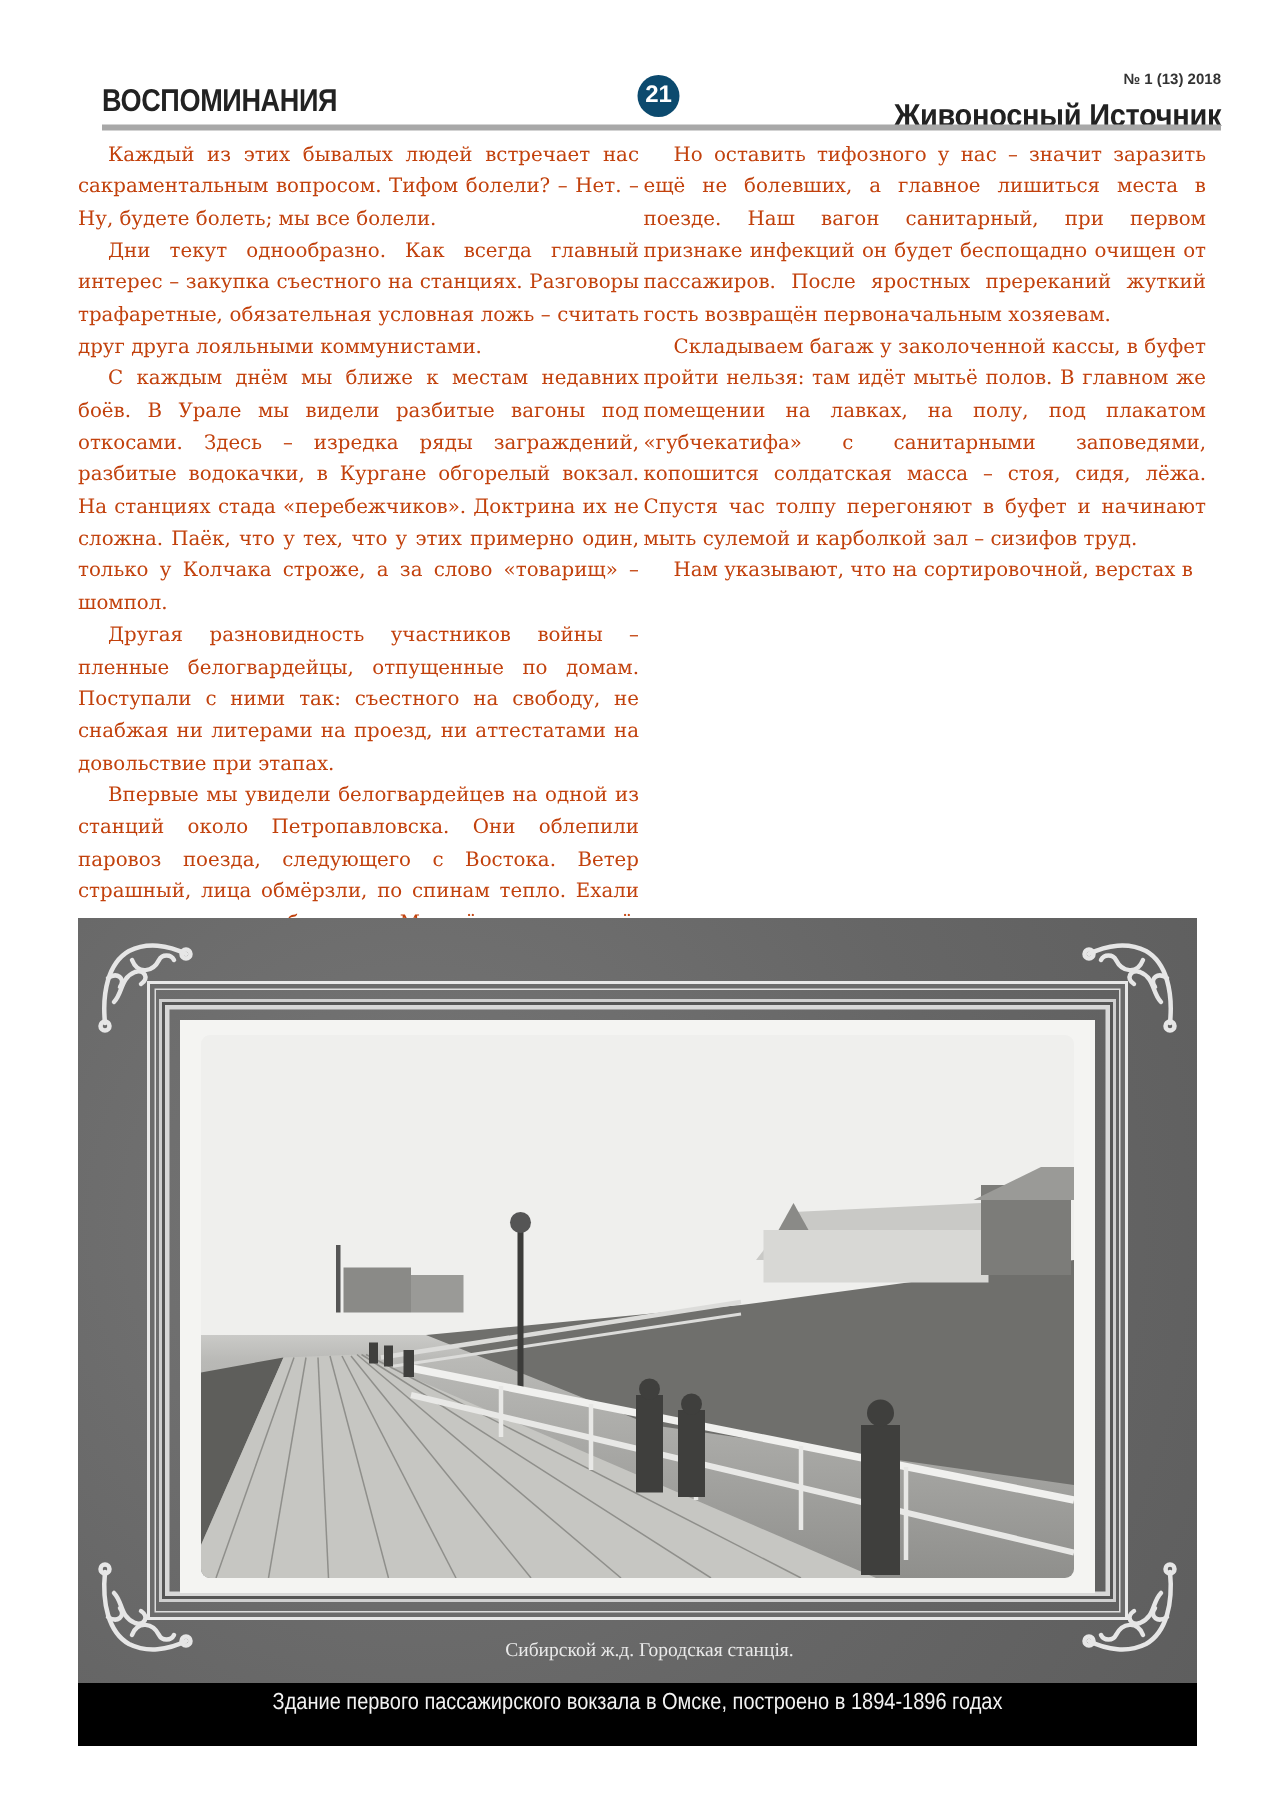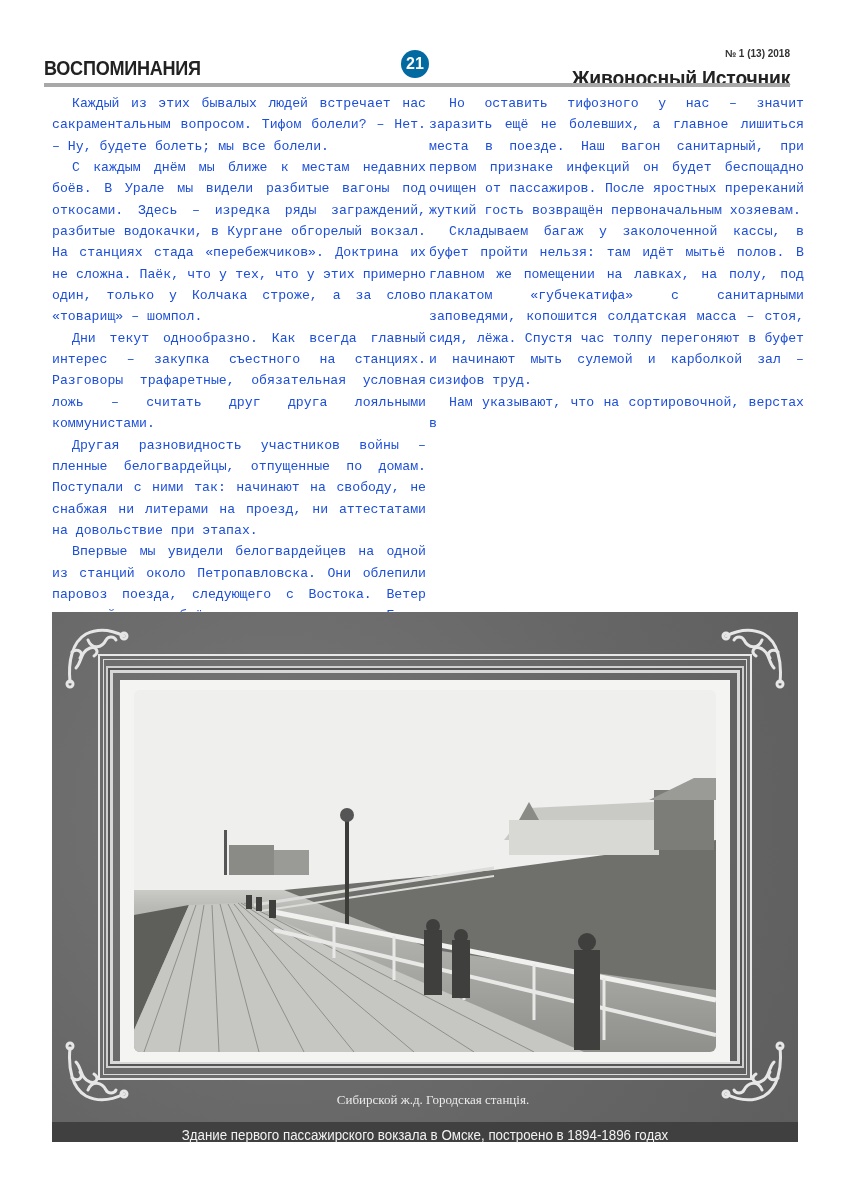--- a/index.html
+++ b/index.html
@@ -1,36 +1,36 @@
 <!DOCTYPE html>
 <html><head>
 <meta charset="utf-8">
 <style>
   html, body { margin:0; padding:0; background:#ffffff; }
   body { width:848px; height:1200px; position:relative; overflow:hidden;
          font-family:"DejaVu Serif", serif; color:#2a2a2a; }
 
   
-  .header { position:absolute; left:44px; top:44px; width:746px; height:44px; }
+  .header { position:absolute; left:68px; top:44px; width:746px; height:44px; }
   .section-title { position:absolute; left:0; top:12px; font-family:"Liberation Sans", sans-serif;
                    font-weight:bold; font-size:21px; letter-spacing:-0.3px; color:#222;
                    transform:scaleX(0.86); transform-origin:left center; }
   .page-badge { position:absolute; left:357px; top:6px; width:28px; height:28px; border-radius:50%;
-                background:#0369a1; color:#fff; font-family:"Liberation Sans", sans-serif;
+                background:#0c4a6e; color:#fff; font-family:"Liberation Sans", sans-serif;
                 font-weight:bold; font-size:16px; line-height:28px; text-align:center; }
   .issue { position:absolute; right:0; top:4px; font-family:"Liberation Sans", sans-serif;
            font-weight:bold; font-size:10px; color:#333; }
   .masthead { position:absolute; right:0; top:22px; font-family:"Liberation Sans", sans-serif;
               font-weight:bold; font-size:21px; color:#222; letter-spacing:-0.2px;
               transform:scaleX(0.92); transform-origin:right center; white-space:nowrap; }
   .header-rule { position:absolute; left:0; top:39px; width:746px; height:4px; background:#a8a8a8; }
 
   
   .col { position:absolute; top:93px; width:374px; font-size:13.2px; line-height:21.35px;
-         text-align:justify; color:#1d4ed8;font-family:Liberation Mono, monospace; }
+         text-align:justify; color:#c2410c; }
   .col-left  { left:52px; }
   .col-right { left:429px; width:375px; }
   .col p { margin:0; text-indent:20px; }
   .col p.cont { text-indent:0; }
 
   
   .frame { position:absolute; left:52px; top:612px; width:746px; height:510px;
            background:#6b6b6b;
            background-image: radial-gradient(circle at 30% 40%, #777 0, #666 60%, #5e5e5e 100%); }
   .frame-line-outer { position:absolute; left:46px; top:42px; right:46px; bottom:42px;
@@ -42,41 +42,41 @@
            border-radius:6px; background:linear-gradient(#f2f2f0 0%, #eeeeec 45%, #b9b9b6 60%, #8f8f8c 100%); }
   .ornament { position:absolute; width:70px; height:70px; }
   .ornament svg { width:100%; height:100%; }
   .orn-tl { left:10px; top:10px; }
   .orn-tr { right:10px; top:10px; transform:scaleX(-1); }
   .orn-bl { left:10px; bottom:14px; transform:scaleY(-1); }
   .orn-br { right:10px; bottom:14px; transform:scale(-1,-1); }
   .photo-caption-old { position:absolute; left:16px; right:0; bottom:14px; text-align:center;
                        font-family:"Liberation Serif", serif; font-size:13px; color:#eaeaea; }
 
-  .caption-band { position:absolute; left:52px; top:1122px; width:746px; height:20px; background:#404040; }
+  .caption-band { position:absolute; left:52px; top:1122px; width:746px; height:42px; background:#000000; }
   .caption-text { position:absolute; left:0; right:0; top:4px; text-align:center; color:#f2f2f2;
                   font-family:"Liberation Sans", sans-serif; font-size:15.5px;
                   transform:scaleX(0.86); transform-origin:center; white-space:nowrap; }
 </style>
 </head>
 <body>
 
 <div class="header">
   <div class="section-title">ВОСПОМИНАНИЯ</div>
   <div class="page-badge">21</div>
   <div class="issue">№ 1 (13) 2018</div>
   <div class="masthead">Живоносный Источник</div>
   <div class="header-rule"></div>
 </div>
 
 <div class="col col-left">
   <p>Каждый из этих бывалых людей встречает нас сакраментальным вопросом. Тифом болели? – Нет. – Ну, будете болеть; мы все болели.</p>
+  <p>Дни текут однообразно. Как всегда главный интерес – закупка съестного на станциях.  Разговоры трафаретные, обязательная условная ложь – считать друг друга лояльными коммунистами.</p>
   <p>С каждым днём мы ближе к местам недавних боёв. В Урале мы видели разбитые вагоны под откосами. Здесь – изредка ряды заграждений, разбитые водокачки, в Кургане обгорелый вокзал. На станциях стада «перебежчиков». Доктрина их не сложна. Паёк, что у тех, что у этих примерно один, только у Колчака строже, а за слово «товарищ» – шомпол.</p>
-  <p>Дни текут однообразно. Как всегда главный интерес – закупка съестного на станциях.  Разговоры трафаретные, обязательная условная ложь – считать друг друга лояльными коммунистами.</p>
-  <p>Другая разновидность участников войны – пленные белогвардейцы, отпущенные по домам. Поступали с ними так: начинают на свободу, не снабжая ни литерами на проезд, ни аттестатами на довольствие при этапах.</p>
+  <p>Другая разновидность участников войны – пленные белогвардейцы, отпущенные по домам. Поступали с ними так: съестного на свободу, не снабжая ни литерами на проезд, ни аттестатами на довольствие при этапах.</p>
   <p>Впервые мы увидели белогвардейцев на одной из станций около Петропавловска. Они облепили паровоз поезда, следующего с Востока. Ветер страшный, лица обмёрзли, по спинам тепло. Ехали которые уже сутки без пищи. Мы всё отдали им всё, что запасли, вплоть до сухих корок.</p>
   <p>Другой мелкий путевой инцидент. Однажды дверь в вагон открывается, кто-то невидимый втал-</p>
 </div>
 
 <div class="col col-right">
   <p>Но оставить тифозного у нас – значит заразить ещё не болевших, а главное лишиться места в поезде. Наш вагон санитарный, при первом признаке инфекций он будет беспощадно очищен от пассажиров. После яростных пререканий жуткий гость возвращён первоначальным хозяевам.</p>
   <p>Складываем багаж у заколоченной кассы, в буфет пройти нельзя: там идёт мытьё полов. В главном же помещении на лавках, на полу, под плакатом «губчекатифа» с санитарными заповедями, копошится солдатская масса – стоя, сидя, лёжа. Спустя час толпу перегоняют в буфет и начинают мыть сулемой и карболкой зал – сизифов труд.</p>
   <p>Нам указывают, что на сортировочной, верстах в</p>
 </div>
 

